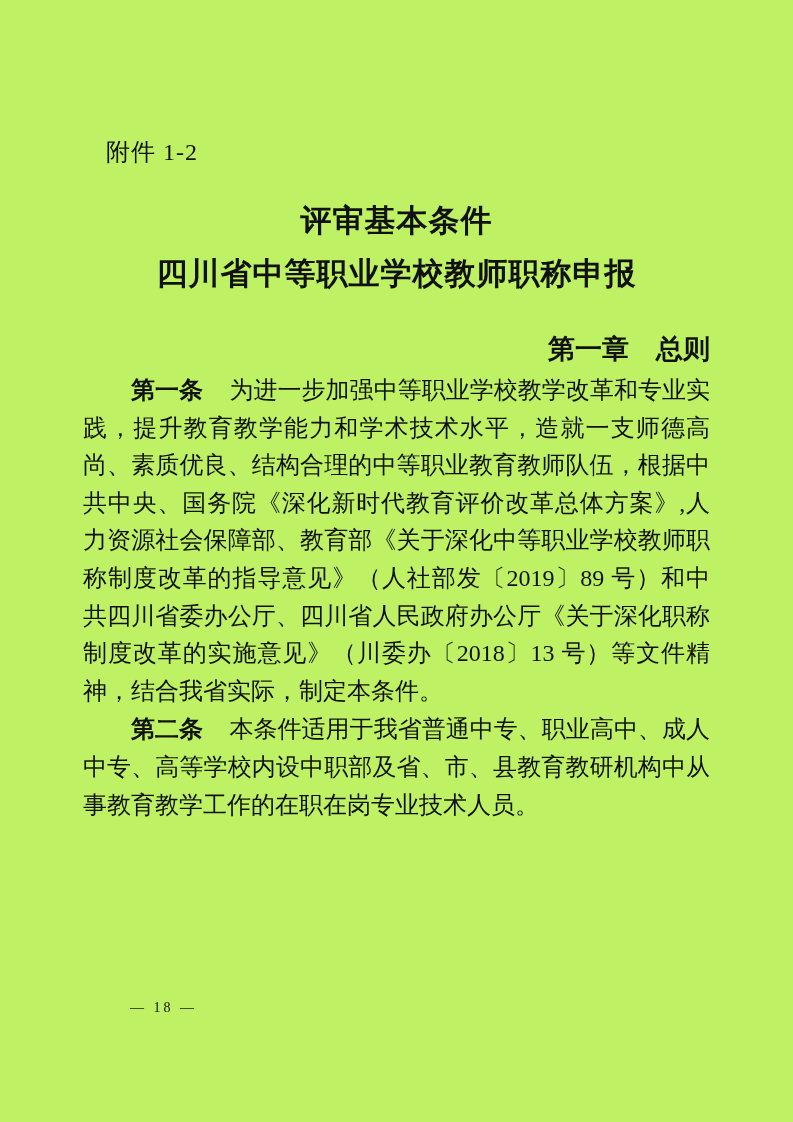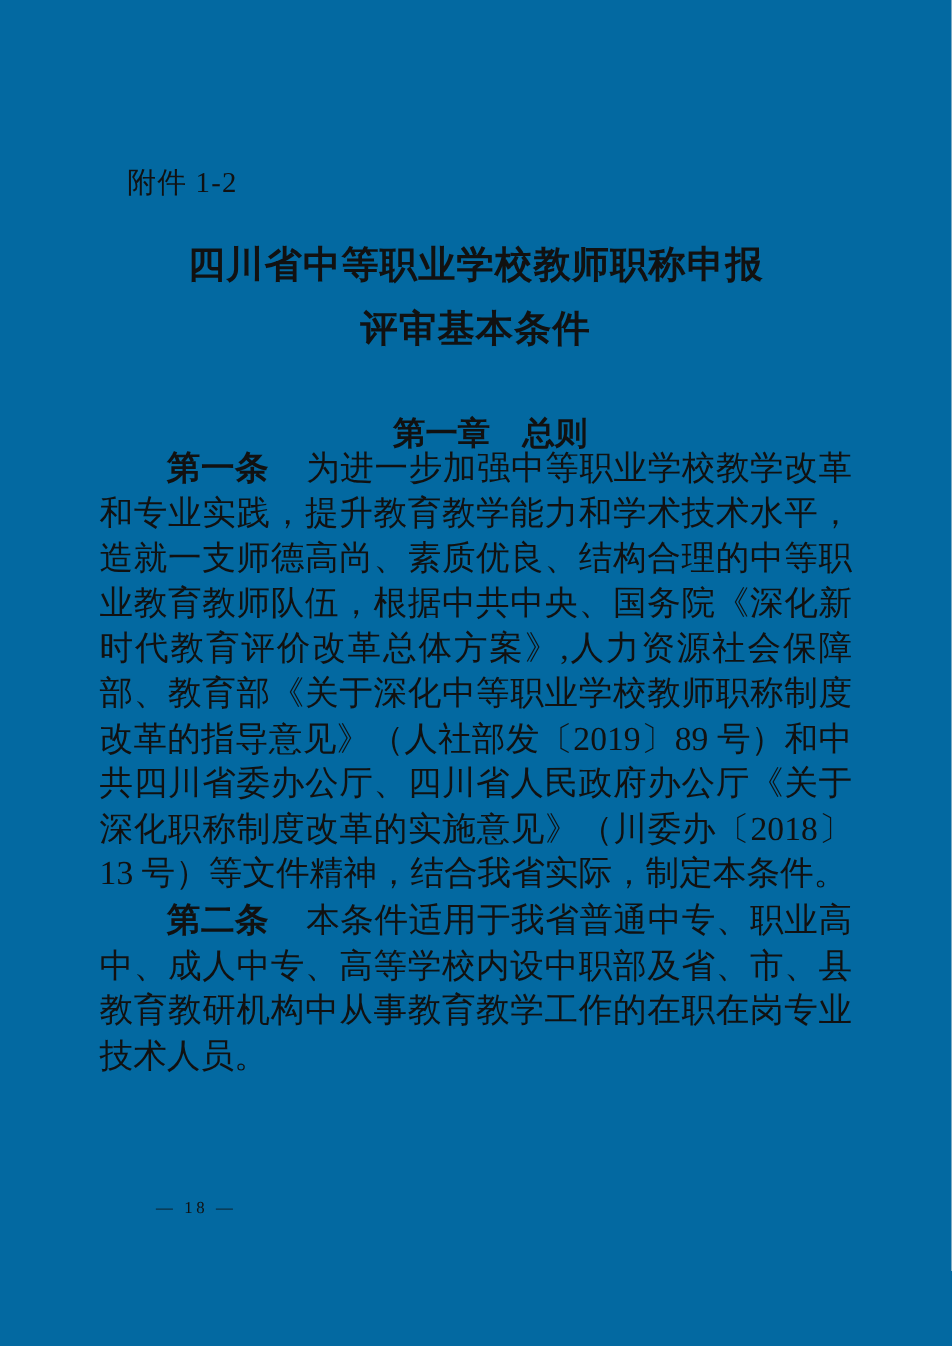--- a/index.html
+++ b/index.html
@@ -5,21 +5,21 @@
   html, body {
     margin: 0;
     padding: 0;
     background: #e8e8e8;
   }
   .page {
     position: relative;
     width: 793px;
     height: 1122px;
     margin: 0 auto;
-    background: #0369a1;
+    background: #bef264;
     color: #111111;
     font-family: "Liberation Serif", "DejaVu Serif", serif;
     overflow: hidden;
   }
   .attachment {
     position: absolute;
     top: 136px;
     left: 106px;
     font-size: 24px;
     letter-spacing: 1px;
@@ -37,32 +37,32 @@
     letter-spacing: 1px;
   }
   .title .title-line {
     display: block;
   }
   .chapter {
     position: absolute;
     top: 331px;
     left: 83px;
     width: 627px;
-    margin: 12px;
-    text-align: center;
+    margin: 0;
+    text-align: right;
     font-size: 27px;
     font-weight: bold;
     font-family: "Liberation Sans", "DejaVu Sans", sans-serif;
   }
   .body-text {
     position: absolute;
     top: 371px;
     left: 83px;
     width: 627px;
-    font-size: 28px;
+    font-size: 24px;
     line-height: 37.6px;
     text-align: justify;
   }
   .para {
     margin: 0;
     text-indent: 2em;
     word-break: break-all;
     overflow-wrap: break-word;
   }
   .lead {
@@ -83,22 +83,22 @@
   }
 </style>
 </head>
 <body>
 
 <div class="page">
 
   <div class="attachment">附件 1-2</div>
 
   <h1 class="title">
+    <span class="title-line">评审基本条件</span>
     <span class="title-line">四川省中等职业学校教师职称申报</span>
-    <span class="title-line">评审基本条件</span>
   </h1>
 
   <h2 class="chapter">第一章　总则</h2>
 
   <div class="body-text">
     <p class="para"><span class="lead">第一条</span><span>为进一步加强中等职业学校教学改革和专业实践，提升教育教学能力和学术技术水平，造就一支师德高尚、素质优良、结构合理的中等职业教育教师队伍，根据中共中央、国务院《深化新时代教育评价改革总体方案》,人力资源社会保障部、教育部《关于深化中等职业学校教师职称制度改革的指导意见》（人社部发〔2019〕89 号）和中共四川省委办公厅、四川省人民政府办公厅《关于深化职称制度改革的实施意见》（川委办〔2018〕13 号）等文件精神，结合我省实际，制定本条件。</span></p>
     <p class="para"><span class="lead">第二条</span><span>本条件适用于我省普通中专、职业高中、成人中专、高等学校内设中职部及省、市、县教育教研机构中从事教育教学工作的在职在岗专业技术人员。</span></p>
   </div>
 
   <div class="page-number">— 18 —</div>

